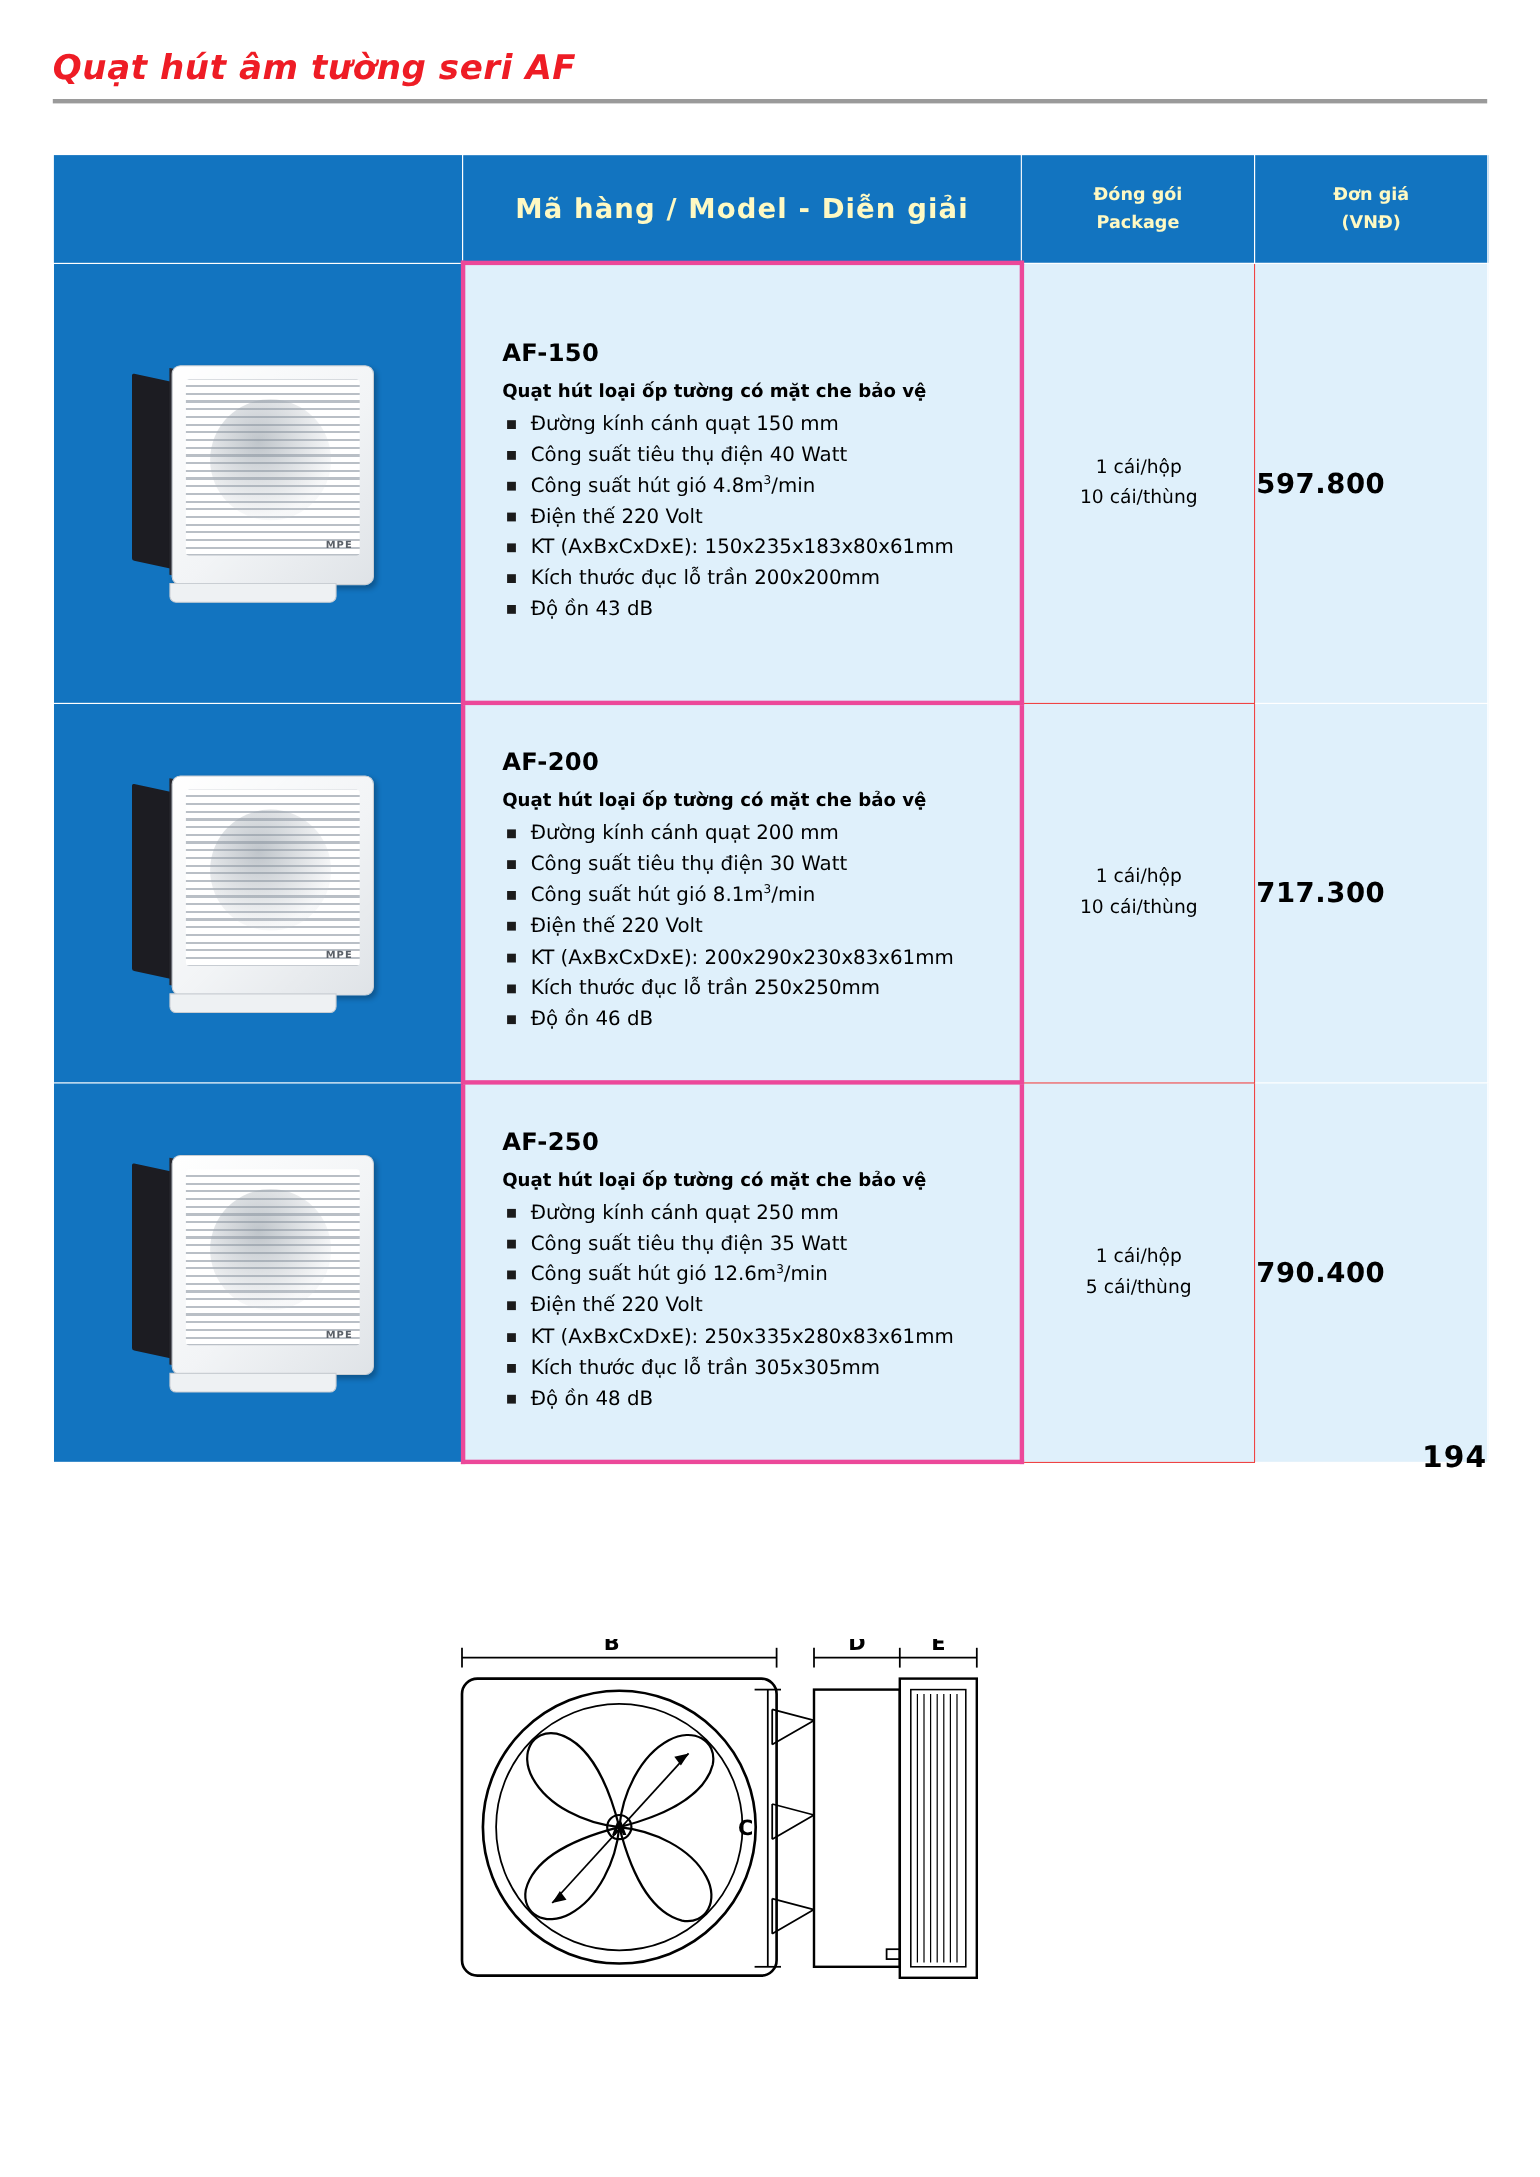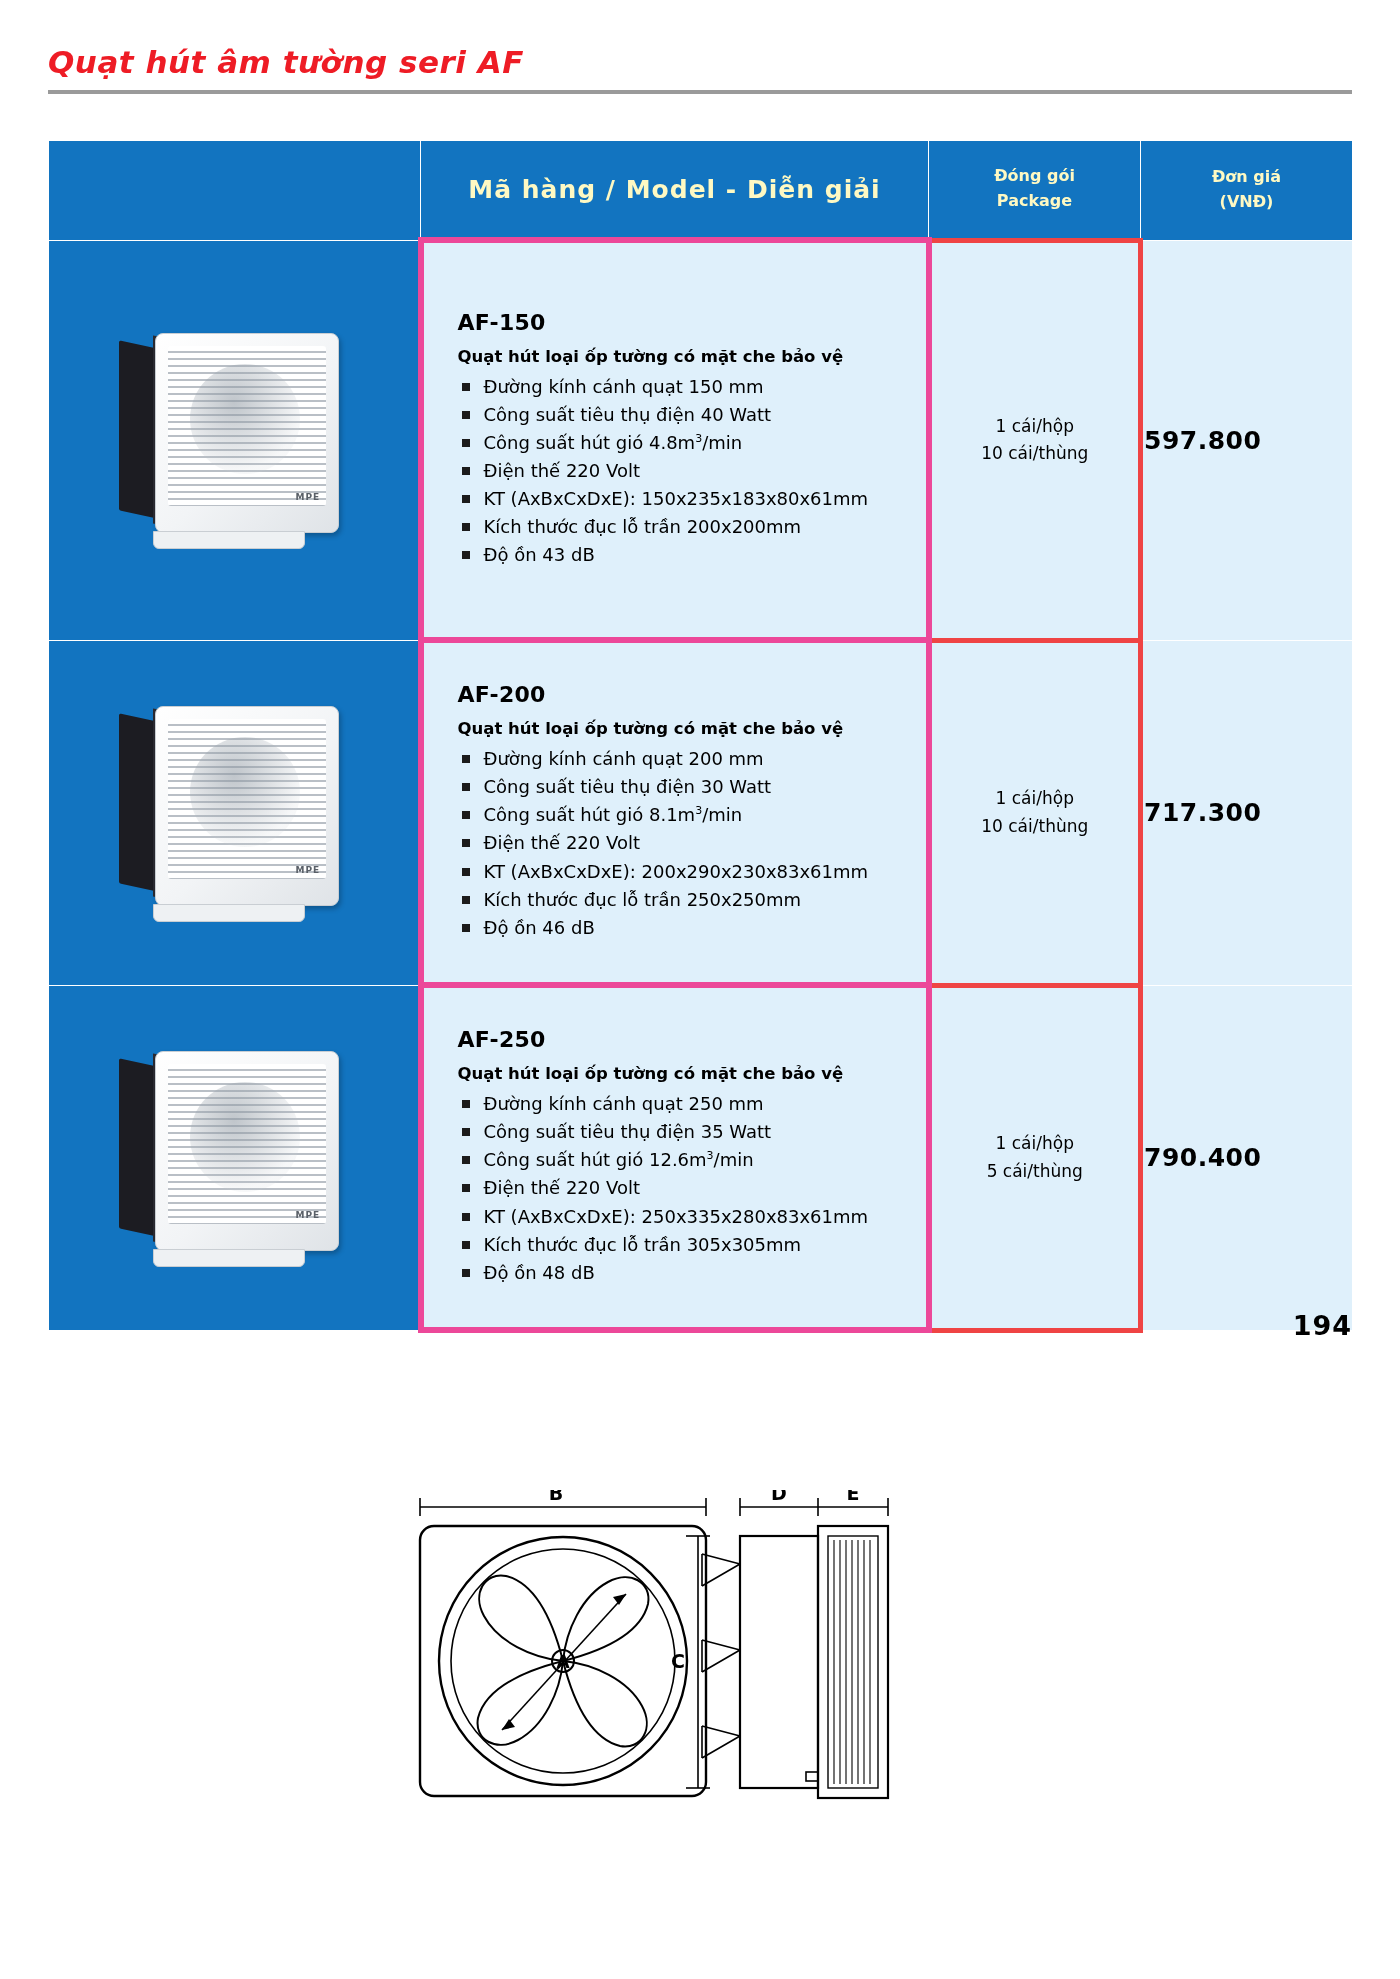--- a/index.html
+++ b/index.html
@@ -85,27 +85,27 @@
 
   .img-cell {
     background: #1274c0;
     border: 1px solid #ffffff;
     padding: 0;
     text-align: center;
     vertical-align: middle;
   }
   .desc-cell {
     background: #dff0fb;
-    border: 6px solid #ec4899;
+    border: 4px solid #ec4899;
     padding: 26px 18px 26px 34px;
     vertical-align: middle;
   }
   .pack-cell {
     background: #dff0fb;
-    border: 5px solid #ef4444;
+    border: 1px solid #ef4444;
     text-align: center;
     vertical-align: middle;
     font-size: 17px;
     line-height: 1.6;
   }
   .price-cell {
     background: #dff0fb;
     border: 1px solid #ffffff;
     vertical-align: middle;
     font-size: 25px;

